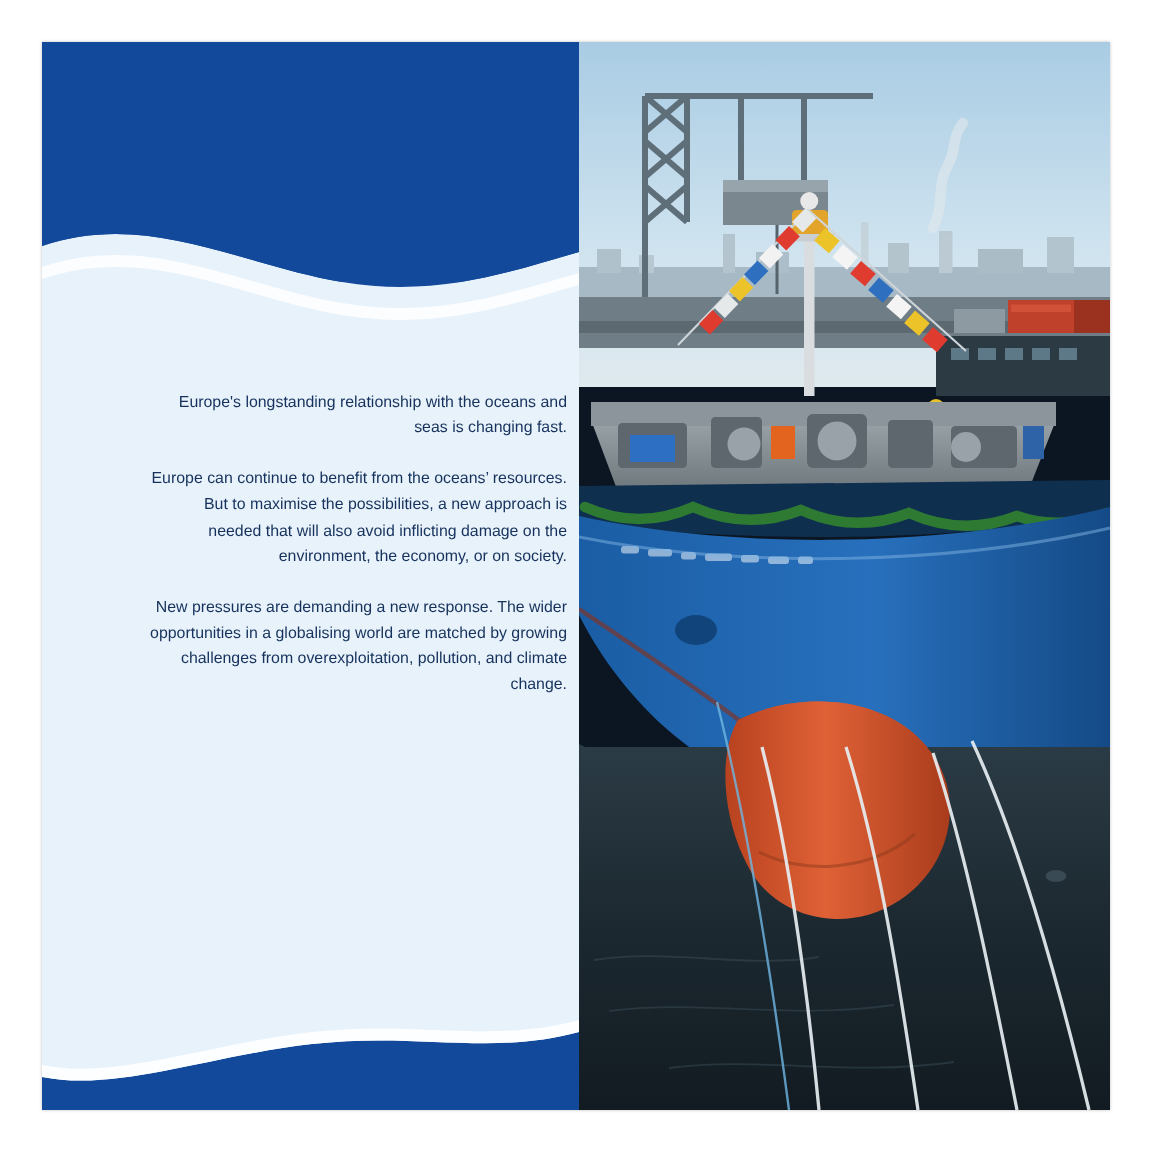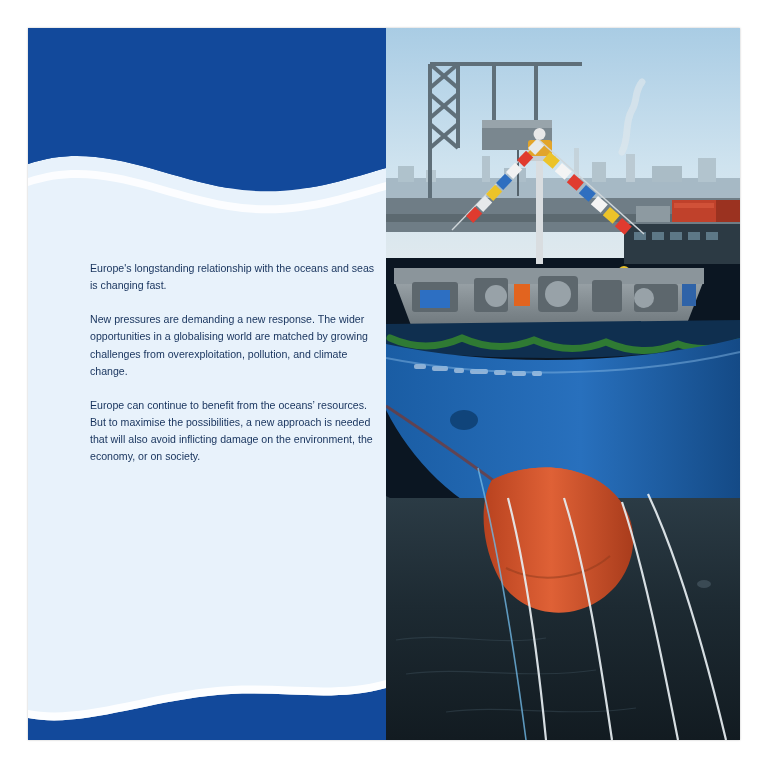--- a/index.html
+++ b/index.html
@@ -75,21 +75,22 @@
     font-weight: bold;
     letter-spacing: 0.1px;
     margin: 0 0 22px 0;
     line-height: 1.2;
   }
 
   .para {
     color: #16325c;
     font-size: 10.6px;
     line-height: 1.62;
-    margin: 0 0 17px 4px;
+    margin: 0 0 17px 12px;
+    text-align: right;
   }
   .para:last-child { margin-bottom: 0; }
 
   
   .photo-panel {
     position: absolute;
     left: 358px;
     top: 0;
     width: 354px;
     height: 712px;
@@ -125,22 +126,22 @@
         <path d="M0,150 C70,126 130,162 200,174 C265,185 315,166 358,154 L358,162 C315,174 265,193 200,182 C130,170 70,134 0,158 Z" fill="#ffffff" opacity="0.85"></path>
 
         <path d="M0,690 C50,700 110,676 180,668 C250,660 300,676 358,660 L358,712 L0,712 Z" fill="#12499b"></path>
 
         <path d="M0,682 C50,692 110,668 180,660 C250,652 300,668 358,652 L358,660 C300,676 250,660 180,668 C110,676 50,700 0,690 Z" fill="#ffffff" opacity="0.9"></path>
       </svg>
     </div>
 
     <div class="text-block">
       <p class="para">Europe's longstanding relationship with the oceans and seas is changing fast.</p>
+      <p class="para">Europe can continue to benefit from the oceans’ resources. But to maximise the possibilities, a new approach is needed that will also avoid inflicting damage on the environment, the economy, or on society.</p>
       <p class="para">New pressures are demanding a new response. The wider opportunities in a globalising world are matched by growing challenges from overexploitation, pollution, and climate change.</p>
-      <p class="para">Europe can continue to benefit from the oceans’ resources. But to maximise the possibilities, a new approach is needed that will also avoid inflicting damage on the environment, the economy, or on society.</p>
     </div>
   </div>
 
   <div class="photo-panel">
     <svg class="photo-svg" viewBox="0 0 354 712" preserveAspectRatio="none">
       <defs>
         <linearGradient id="skyGrad" x1="0" y1="0" x2="0" y2="1">
           <stop offset="0%" stop-color="#a9ccE4"></stop>
           <stop offset="60%" stop-color="#cfe3ef"></stop>
           <stop offset="100%" stop-color="#dfe9ee"></stop>

